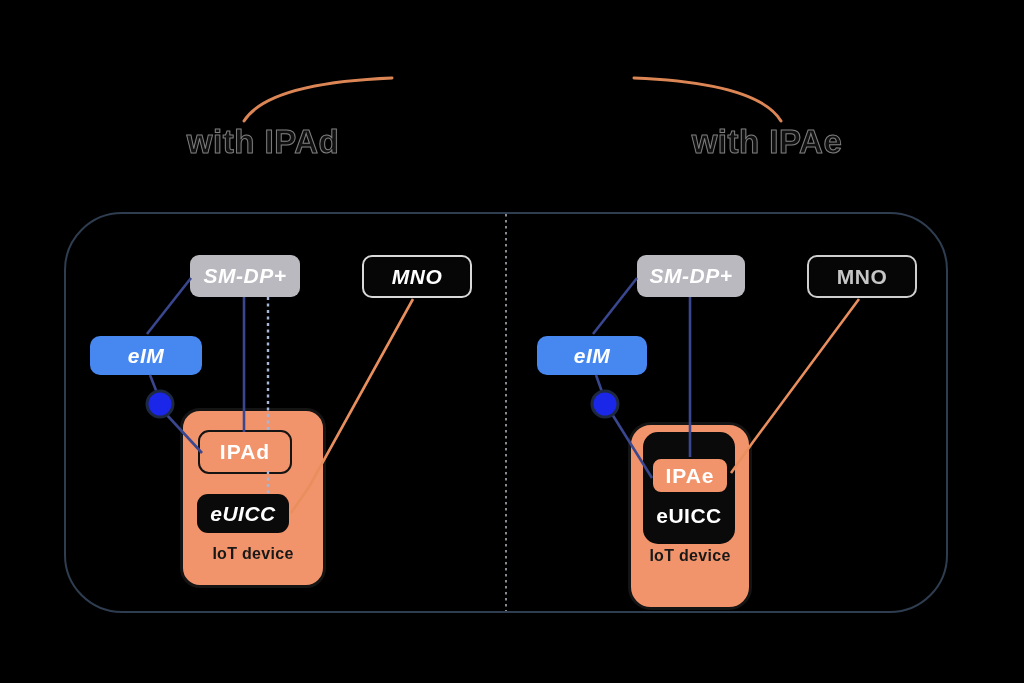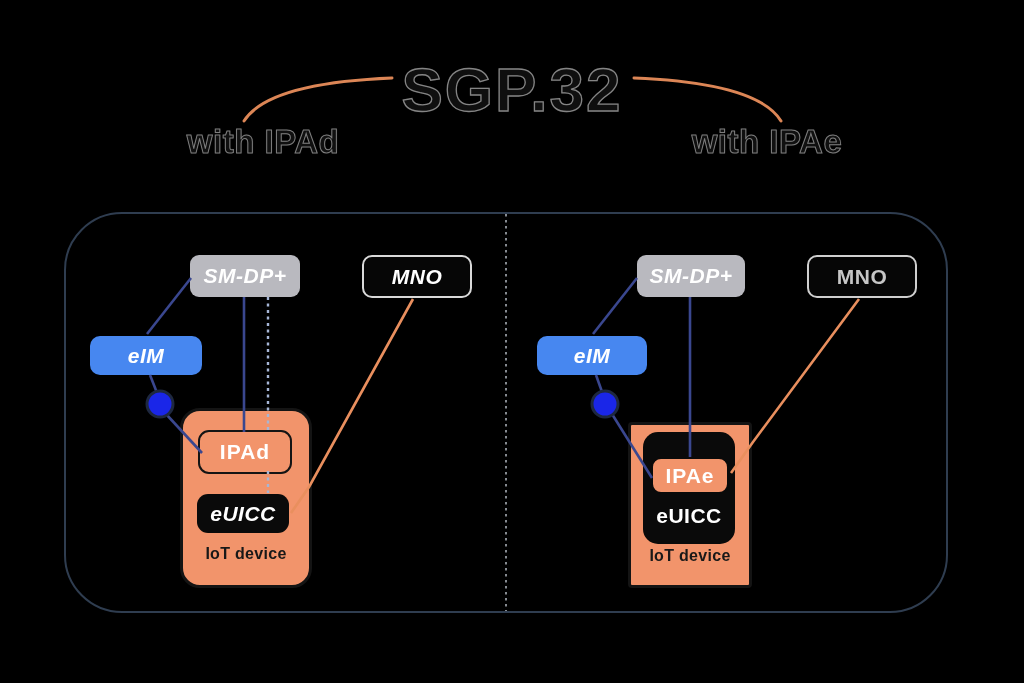--- a/index.html
+++ b/index.html
@@ -42,46 +42,45 @@
     position:absolute;box-sizing:border-box;
     display:flex;align-items:center;justify-content:center;
     border-radius:9px;
     font-weight:700;font-size:21px;color:#FFFFFF;letter-spacing:0.5px;
   }
 
   
   .smdp-l{left:190px;top:255px;width:110px;height:42px;background:#B9B9BF;}
   .mno-l{left:362px;top:255px;width:110px;height:43px;background:#060606;border:2px solid #D9D9D9;border-radius:10px;}
   .eim-l{left:90px;top:336px;width:112px;height:39px;background:#4787F0;border-radius:10px;}
-  .iot-l{left:180px;top:408px;width:132px;height:180px;background:#F2946B;border:3px solid #141414;border-radius:20px;}
+  .iot-l{left:180px;top:408px;width:146px;height:180px;background:#F2946B;border:3px solid #141414;border-radius:20px;}
   .ipad-box{position:absolute;left:15px;top:19px;width:90px;height:40px;background:#F2946B;border:2.5px solid #141414;border-radius:11px;display:flex;align-items:center;justify-content:center;}
   .euicc-l{position:absolute;left:14px;top:83px;width:92px;height:39px;background:#0A0A0A;border-radius:11px;display:flex;align-items:center;justify-content:center;}
   .iot-label{position:absolute;left:0;top:134px;width:100%;text-align:center;color:#181818;font-size:16px;font-weight:600;letter-spacing:0.3px;}
 
   
   .smdp-r{left:637px;top:255px;width:108px;height:42px;background:#B9B9BF;}
   .mno-r{left:807px;top:255px;width:110px;height:43px;background:#060606;border:2px solid #CFCFCF;border-radius:10px;color:#C6C6C6;font-weight:600;}
   .eim-r{left:537px;top:336px;width:110px;height:39px;background:#4787F0;border-radius:10px;}
-  .iot-r{left:628px;top:422px;width:124px;height:166px;background:#F2946B;border:3px solid #141414;border-radius:4px;}
+  .iot-r{left:628px;top:422px;width:124px;height:188px;background:#F2946B;border:3px solid #141414;border-radius:23px;}
   .chip-r{position:absolute;left:12px;top:7px;width:92px;height:112px;background:#0A0A0A;border-radius:15px;}
   .ipae-box{position:absolute;left:8px;top:25px;width:78px;height:37px;background:#F2946B;border:2px solid #0A0A0A;box-sizing:border-box;border-radius:10px;display:flex;align-items:center;justify-content:center;}
   .euicc-r{position:absolute;left:0;top:72px;width:100%;text-align:center;color:#FFFFFF;font-weight:700;font-size:21px;}
   .iot-label-r{position:absolute;left:0;top:122px;width:100%;text-align:center;color:#181818;font-size:16px;font-weight:600;letter-spacing:0.3px;}
 
   .lbl{font-weight:700;font-size:21px;color:#FFFFFF;letter-spacing:0.5px;font-style:italic;}
   .ipa-lbl{font-weight:700;font-size:21px;color:#FFFFFF;letter-spacing:1px;}
 
   svg.layer{position:absolute;left:0;top:0;width:1024px;height:683px;pointer-events:none;}
 </style>
 </head>
 <body>
 
 <div class="stage">
 
-  <div class="title">SGP.32</div>
   <div class="variant right">with IPAe</div>
   <div class="variant left">with IPAd</div>
 
   <svg class="layer" viewBox="0 0 1024 683">
     <path d="M 392 78 Q 268 83 244 121" fill="none" stroke="#DC8656" stroke-width="3" stroke-linecap="round"></path>
     <path d="M 634 78 Q 758 83 781 121" fill="none" stroke="#DC8656" stroke-width="3" stroke-linecap="round"></path>
   </svg>
 
   <div class="container"></div>
 

